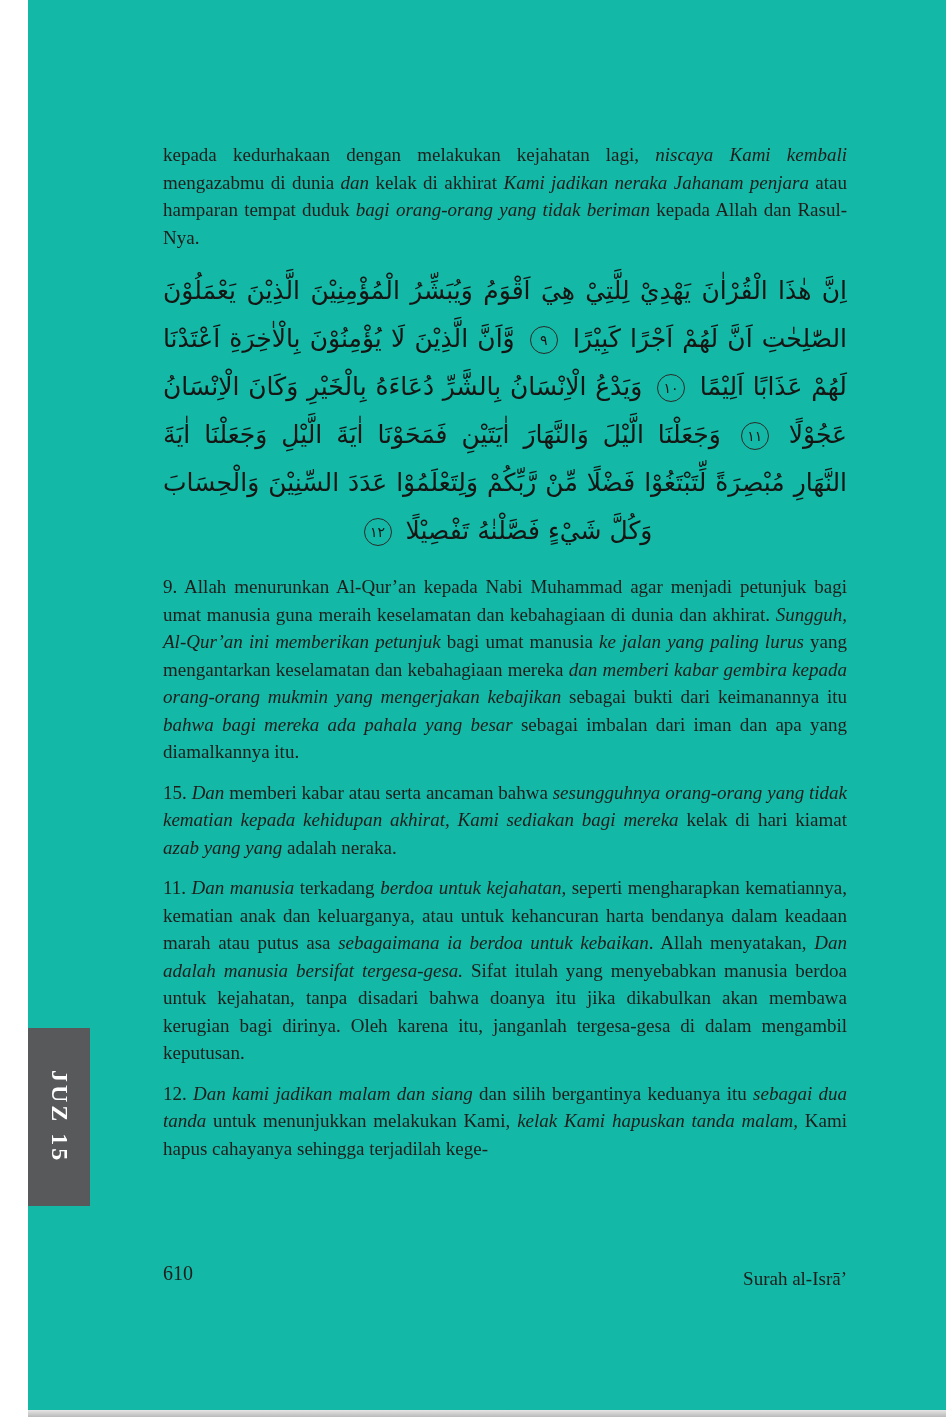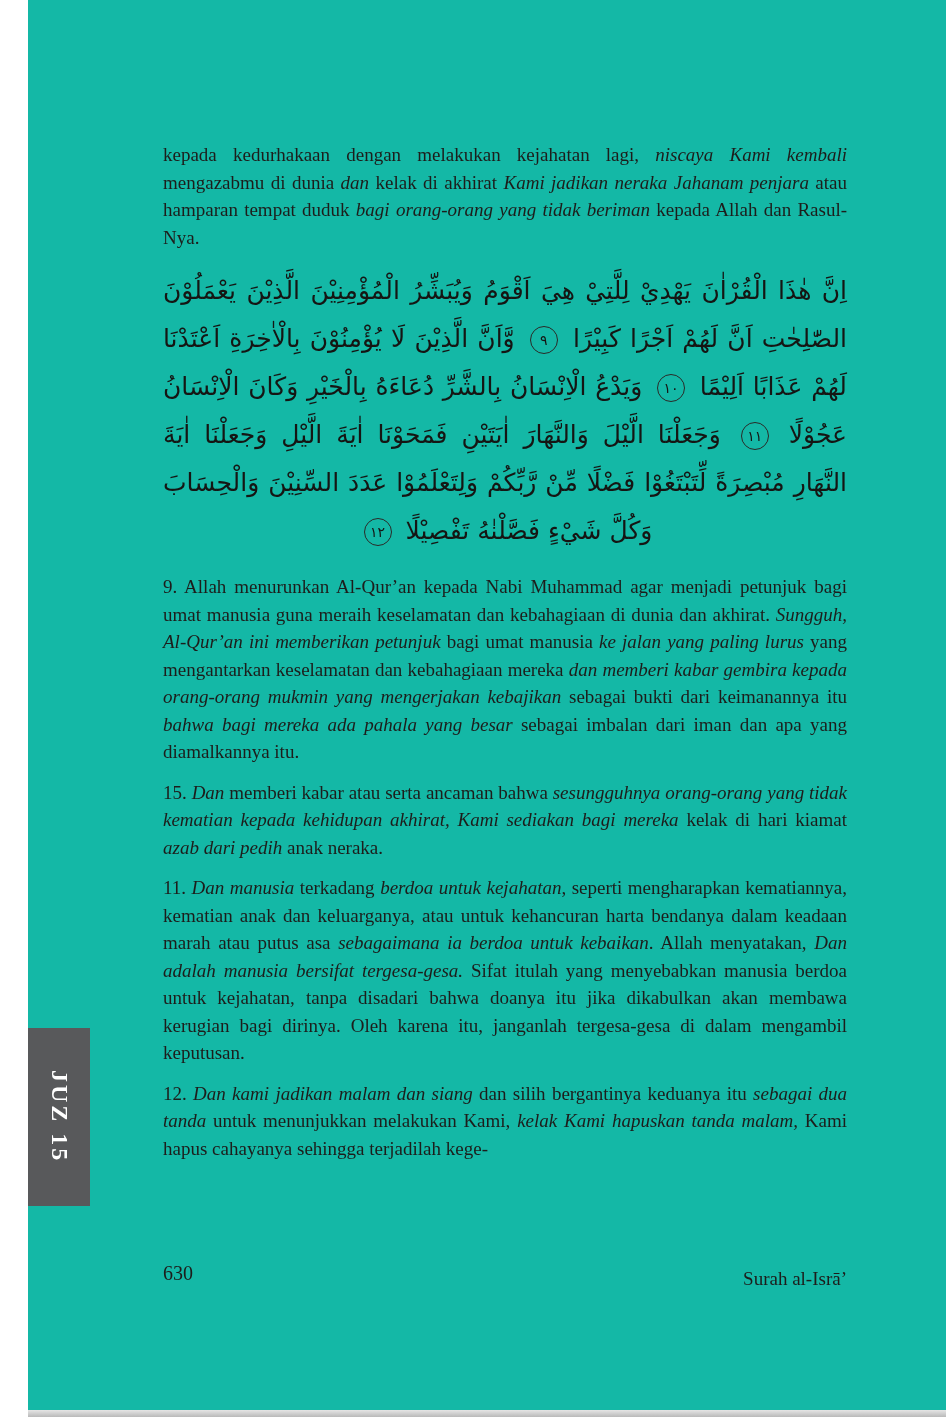--- a/index.html
+++ b/index.html
@@ -109,31 +109,31 @@
 
   <div class="content">
 
     <p class="body-para"><span>kepada kedurhakaan dengan melakukan kejahatan lagi, </span><span class="it">niscaya Kami kembali</span><span> mengazabmu di dunia </span><span class="it">dan</span><span> kelak di akhirat </span><span class="it">Kami jadikan neraka Jahanam penjara</span><span> atau hamparan tempat duduk </span><span class="it">bagi orang-orang yang tidak beriman</span><span> kepada Allah dan Rasul-Nya.</span></p>
 
 
     <div class="arabic" dir="rtl"><span>اِنَّ هٰذَا الْقُرْاٰنَ يَهْدِيْ لِلَّتِيْ هِيَ اَقْوَمُ وَيُبَشِّرُ الْمُؤْمِنِيْنَ الَّذِيْنَ يَعْمَلُوْنَ الصّٰلِحٰتِ اَنَّ لَهُمْ اَجْرًا كَبِيْرًا </span><span class="ayah-mark">٩</span><span> وَّاَنَّ الَّذِيْنَ لَا يُؤْمِنُوْنَ بِالْاٰخِرَةِ اَعْتَدْنَا لَهُمْ عَذَابًا اَلِيْمًا </span><span class="ayah-mark">١٠</span><span> وَيَدْعُ الْاِنْسَانُ بِالشَّرِّ دُعَاءَهُ بِالْخَيْرِ وَكَانَ الْاِنْسَانُ عَجُوْلًا </span><span class="ayah-mark">١١</span><span> وَجَعَلْنَا الَّيْلَ وَالنَّهَارَ اٰيَتَيْنِ فَمَحَوْنَا اٰيَةَ الَّيْلِ وَجَعَلْنَا اٰيَةَ النَّهَارِ مُبْصِرَةً لِّتَبْتَغُوْا فَضْلًا مِّنْ رَّبِّكُمْ وَلِتَعْلَمُوْا عَدَدَ السِّنِيْنَ وَالْحِسَابَ وَكُلَّ شَيْءٍ فَصَّلْنٰهُ تَفْصِيْلًا </span><span class="ayah-mark">١٢</span></div>
 
     <p class="body-para"><span>9. Allah menurunkan Al-Qur’an kepada Nabi Muhammad agar menjadi petunjuk bagi umat manusia guna meraih keselamatan dan kebahagiaan di dunia dan akhirat. </span><span class="it">Sungguh, Al-Qur’an ini memberikan petunjuk</span><span> bagi umat manusia </span><span class="it">ke jalan yang paling lurus</span><span> yang mengantarkan keselamatan dan kebahagiaan mereka </span><span class="it">dan memberi kabar gembira kepada orang-orang mukmin yang mengerjakan kebajikan</span><span> sebagai bukti dari keimanannya itu </span><span class="it">bahwa bagi mereka ada pahala yang besar</span><span> sebagai imbalan dari iman dan apa yang diamalkannya itu.</span></p>
 
-    <p class="body-para"><span>15. </span><span class="it">Dan</span><span> memberi kabar atau serta ancaman bahwa </span><span class="it">sesungguhnya orang-orang yang tidak kematian kepada kehidupan akhirat, Kami sediakan bagi mereka</span><span> kelak di hari kiamat </span><span class="it">azab dari pedih</span><span> anak neraka.</span></p>
+    <p class="body-para"><span>15. </span><span class="it">Dan</span><span> memberi kabar atau serta ancaman bahwa </span><span class="it">sesungguhnya orang-orang yang tidak kematian kepada kehidupan akhirat, Kami sediakan bagi mereka</span><span> kelak di hari kiamat </span><span class="it">azab yang yang</span><span> adalah neraka.</span></p>
 
     <p class="body-para"><span>11. </span><span class="it">Dan manusia</span><span> terkadang </span><span class="it">berdoa untuk kejahatan</span><span>, seperti mengharapkan kematiannya, kematian anak dan keluarganya, atau untuk kehancuran harta bendanya dalam keadaan marah atau putus asa </span><span class="it">sebagaimana ia berdoa untuk kebaikan</span><span>. Allah menyatakan, </span><span class="it">Dan adalah manusia bersifat tergesa-gesa.</span><span> Sifat itulah yang menyebabkan manusia berdoa untuk kejahatan, tanpa disadari bahwa doanya itu jika dikabulkan akan membawa kerugian bagi dirinya. Oleh karena itu, janganlah tergesa-gesa di dalam mengambil keputusan.</span></p>
 
     <p class="body-para"><span>12. </span><span class="it">Dan kami jadikan malam dan siang</span><span> dan silih bergantinya keduanya itu </span><span class="it">sebagai dua tanda</span><span> untuk menunjukkan melakukan Kami, </span><span class="it">kelak Kami hapuskan tanda malam,</span><span> Kami hapus cahayanya sehingga terjadilah kege-</span></p>
 
   </div>
 
   <div class="juz-tab">
     <span class="juz-label">JUZ 15</span>
   </div>
 
-  <div class="page-number">630</div>
+  <div class="page-number">610</div>
 
   <div class="surah-title">Surah al-Isrā’</div>
 
   <div class="page-bottom-edge"></div>
 
 </div>
 
 </body></html>

